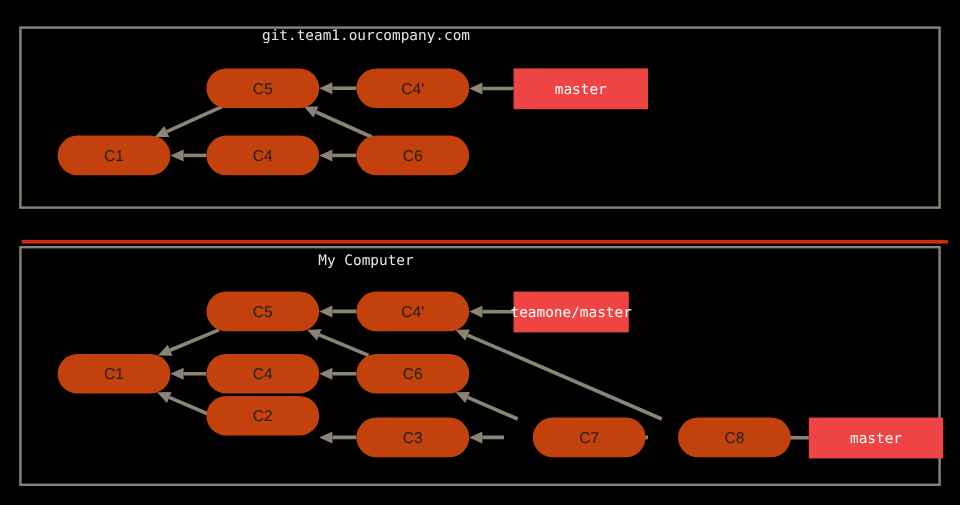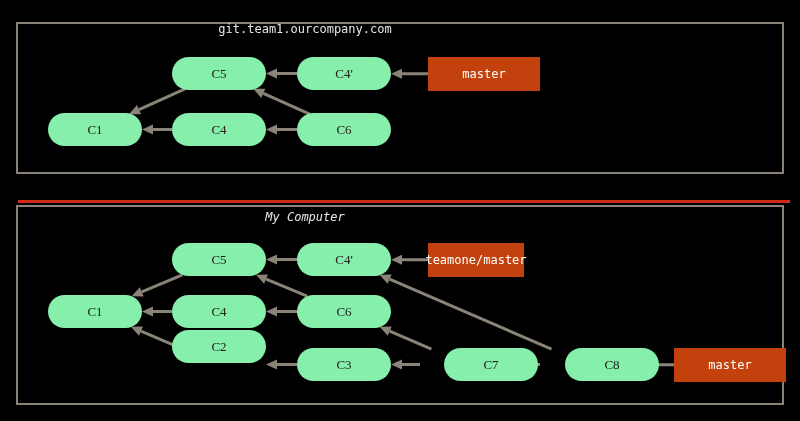--- a/index.html
+++ b/index.html
@@ -32,38 +32,38 @@
     color:#e8e6e0;
     font-family:"DejaVu Sans Mono","Liberation Mono",monospace;
     font-size:12px;
     letter-spacing:0px;
     white-space:nowrap;
     text-align:center;
     transform:translateX(-50%);
     -webkit-font-smoothing:none;
   }
   #title-top{left:305px;top:22px;}
-  #title-bottom{left:305px;top:210px;font-style:italic;}
+  #title-bottom{left:305px;top:210px;}
 
   .node{
     position:absolute;
     width:94px;height:33px;
-    background:#86efac;
+    background:#c2410c;
     border-radius:17px;
     color:#222018;
-    font-family:Liberation Serif, serif;
+    font-family:Liberation Sans, sans-serif;
     font-size:13px;
     display:flex;align-items:center;justify-content:center;
     box-sizing:border-box;
     z-index:3;
   }
 
   .tag{
     position:absolute;
-    background:#c2410c;
+    background:#ef4444;
     color:#ffffff;
     font-family:"DejaVu Sans Mono","Liberation Mono",monospace;
     font-size:12px;
     display:flex;align-items:center;justify-content:center;
     box-sizing:border-box;
     z-index:3;
     white-space:nowrap;
   }
 
   .edges{position:absolute;left:0;top:0;width:800px;height:421px;z-index:2;pointer-events:none;}

